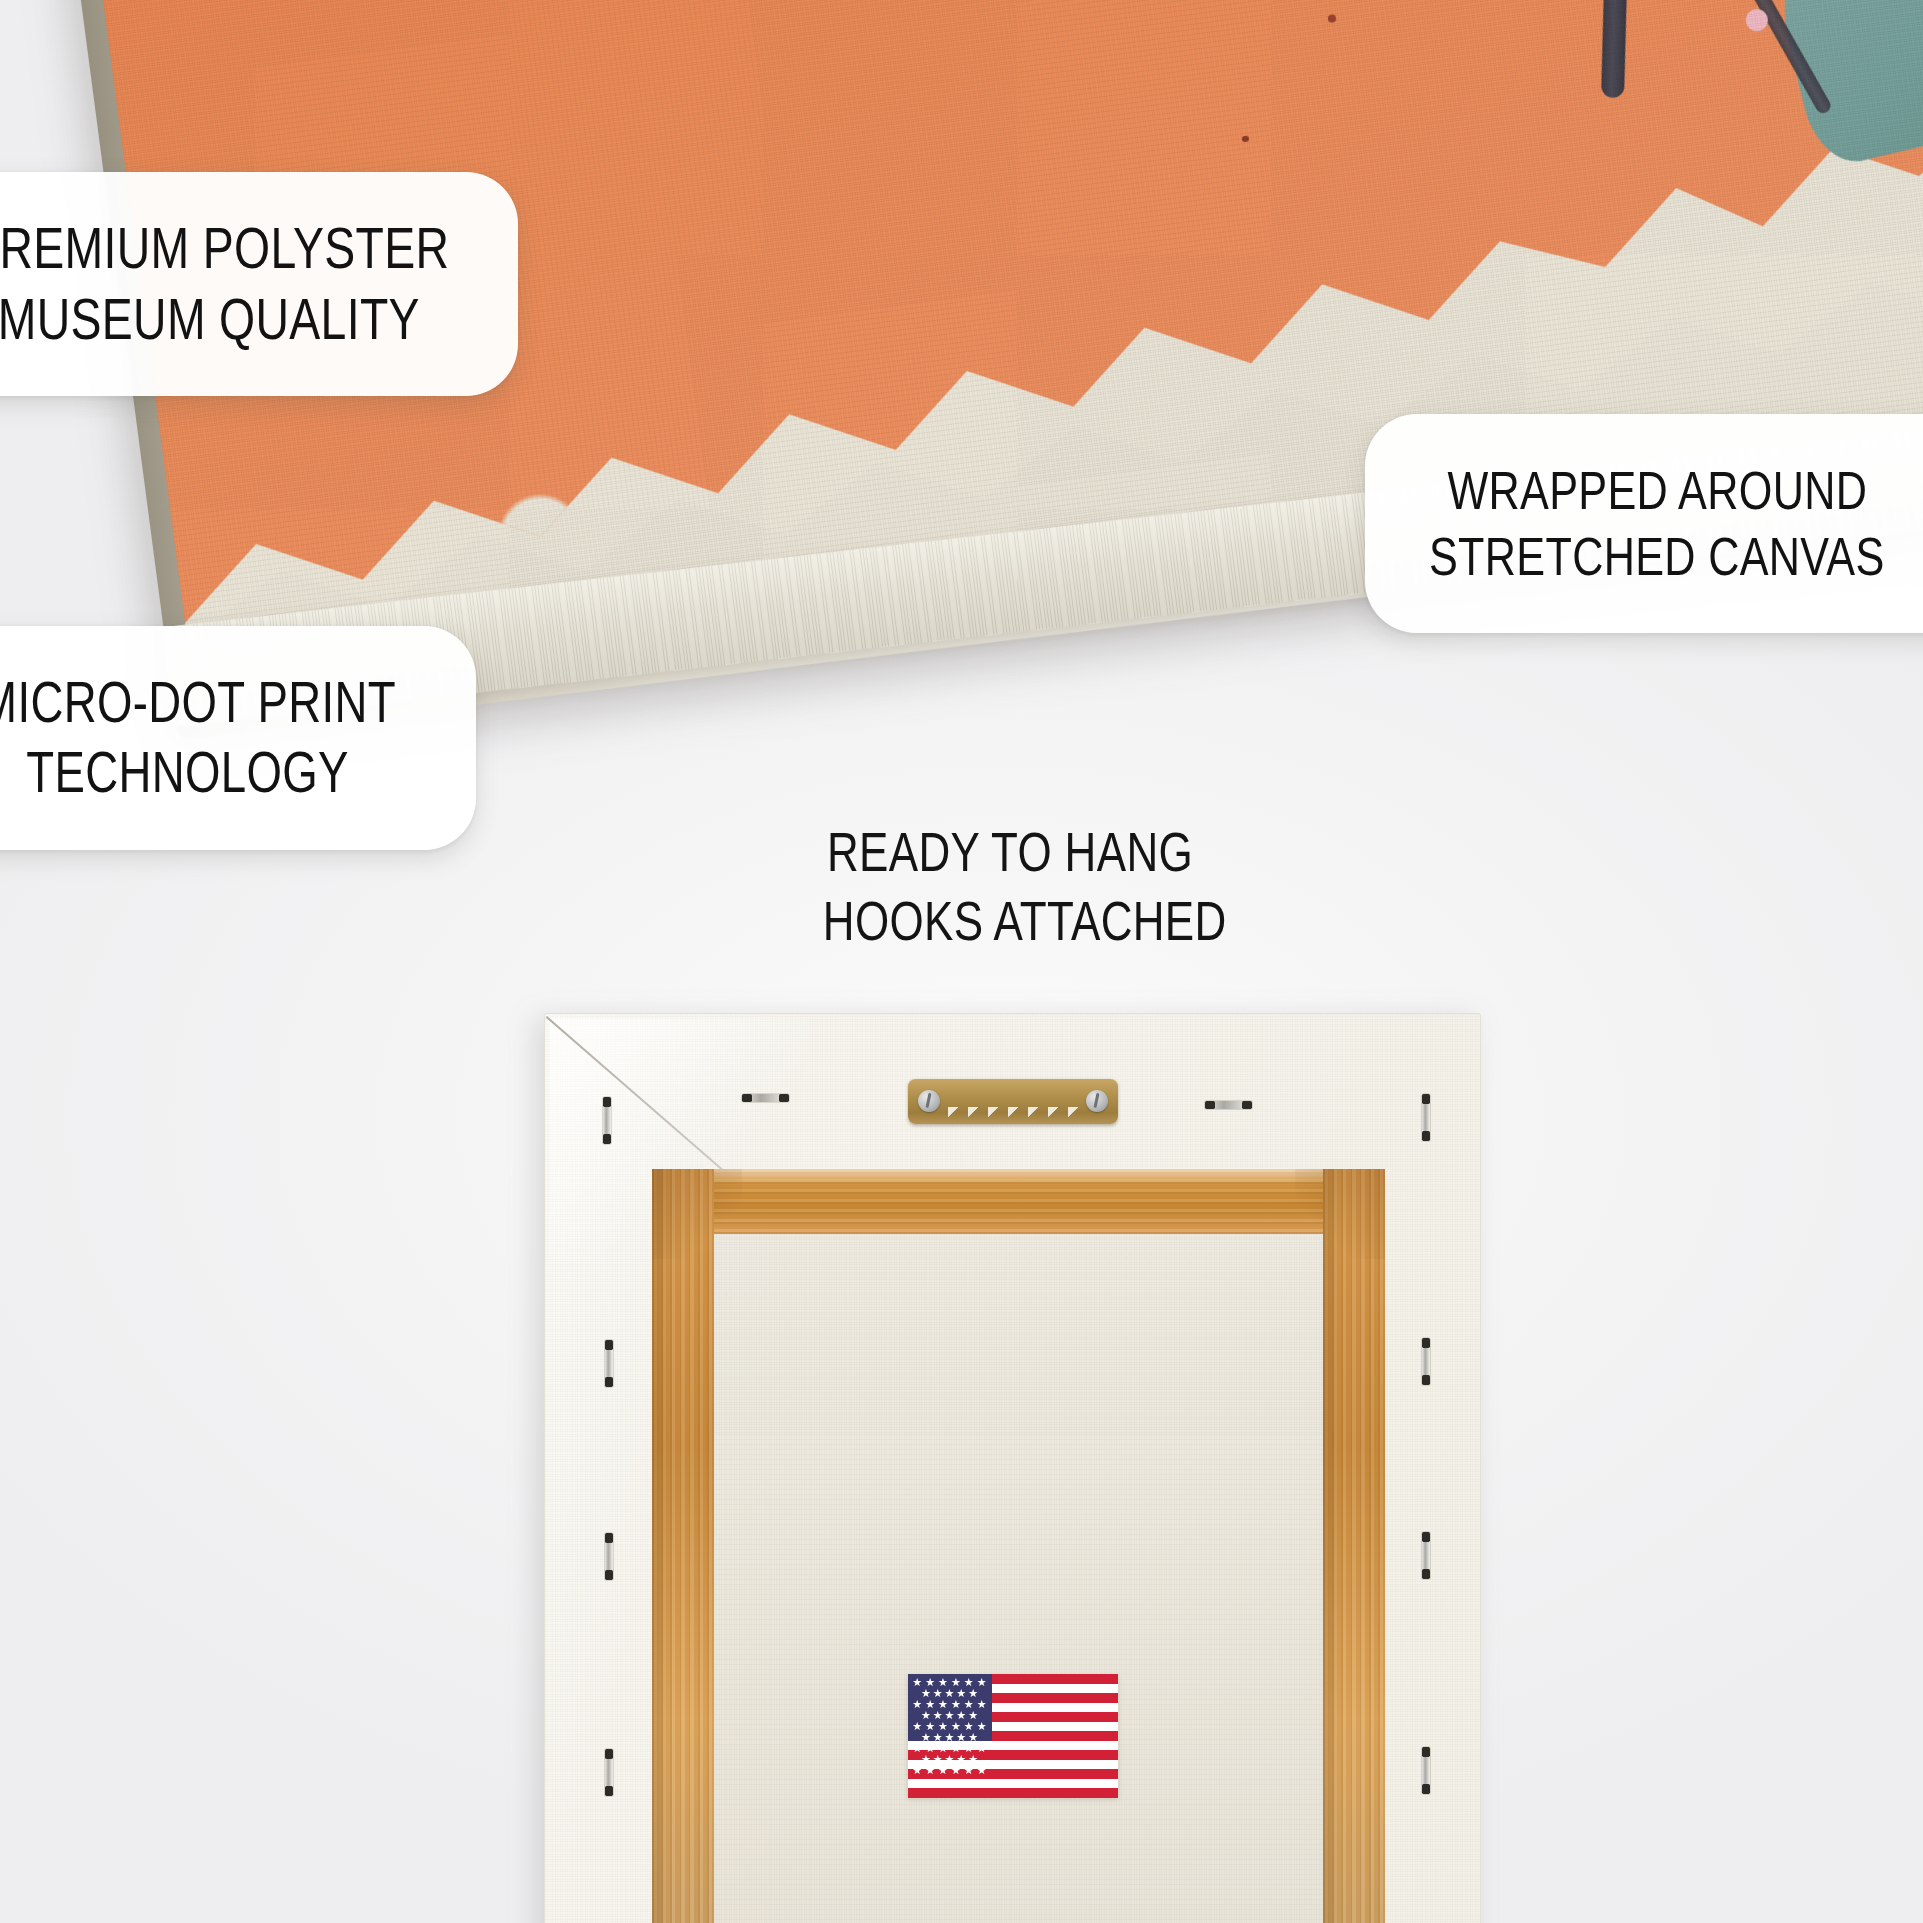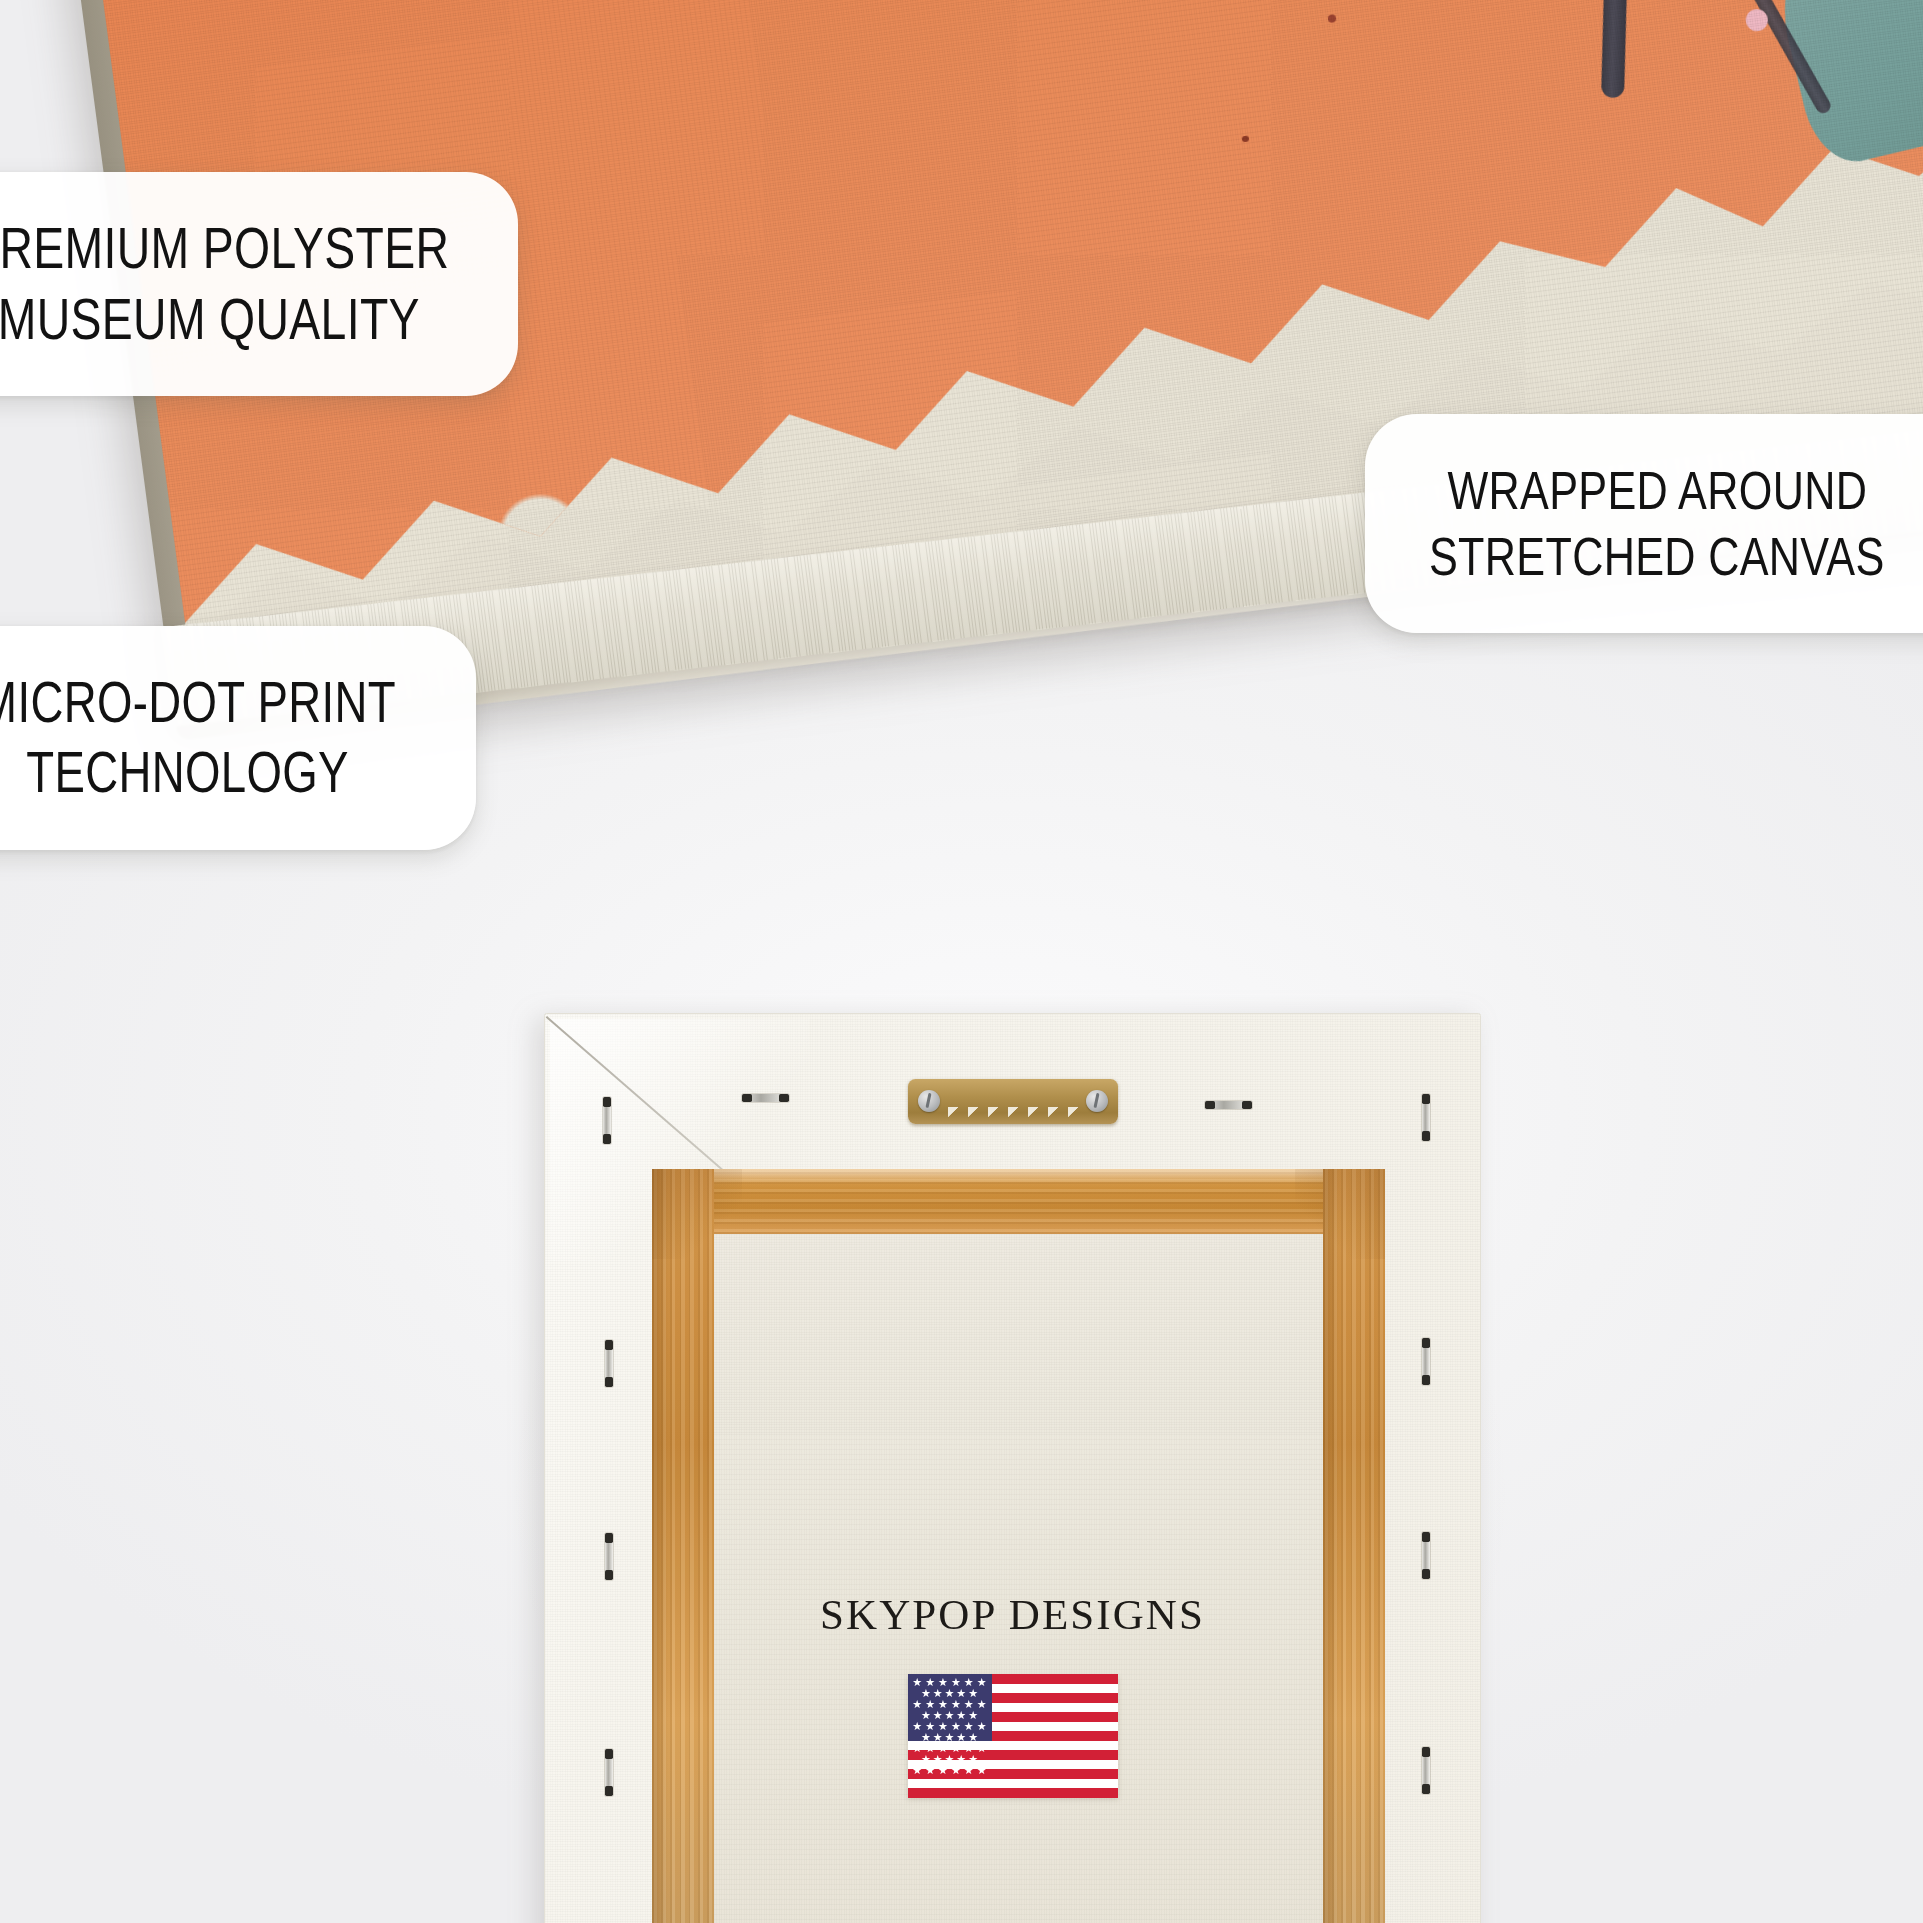--- a/index.html
+++ b/index.html
@@ -431,20 +431,24 @@
   <div class="pill" id="pill-micro">
     <div class="ln">MICRO-DOT PRINT</div>
     <div class="ln">TECHNOLOGY</div>
   </div>
 
   <div class="pill" id="pill-wrapped">
     <div class="ln">WRAPPED AROUND</div>
     <div class="ln">STRETCHED CANVAS</div>
   </div>
 
+  <div id="caption-hang">
+    <div class="ln">READY TO HANG</div>
+    <div class="ln">HOOKS ATTACHED</div>
+  </div>
 
   <div id="back-shadow"></div>
 
   <div id="back-wrap">
     <div id="back-panel" style="border-color: rgb(227, 224, 214);">
       <div class="grain"></div>
       <div id="fold-crease"></div>
 
       <div id="hanger">
         <div class="plate"></div>
@@ -476,21 +480,20 @@
         <div class="wood"></div>
         <div class="lowlight"></div>
       </div>
       <div class="bar" id="bar-right">
         <div class="wood"></div>
         <div class="lowlight"></div>
       </div>
       <div class="mitre" id="mitre-l"></div>
       <div class="mitre" id="mitre-r"></div>
 
-      <div id="brand">SKYPOP DESIGNS</div>
       <div id="flag">
         <div class="stripes">
             <div class="stripe" style="top: 0%; height: 7.69231%; background: rgb(210, 32, 54);"></div>
             <div class="stripe" style="top: 7.69231%; height: 7.69231%; background: rgb(255, 255, 255);"></div>
             <div class="stripe" style="top: 15.3846%; height: 7.69231%; background: rgb(210, 32, 54);"></div>
             <div class="stripe" style="top: 23.0769%; height: 7.69231%; background: rgb(255, 255, 255);"></div>
             <div class="stripe" style="top: 30.7692%; height: 7.69231%; background: rgb(210, 32, 54);"></div>
             <div class="stripe" style="top: 38.4615%; height: 7.69231%; background: rgb(255, 255, 255);"></div>
             <div class="stripe" style="top: 46.1538%; height: 7.69231%; background: rgb(210, 32, 54);"></div>
             <div class="stripe" style="top: 53.8462%; height: 7.69231%; background: rgb(255, 255, 255);"></div>

